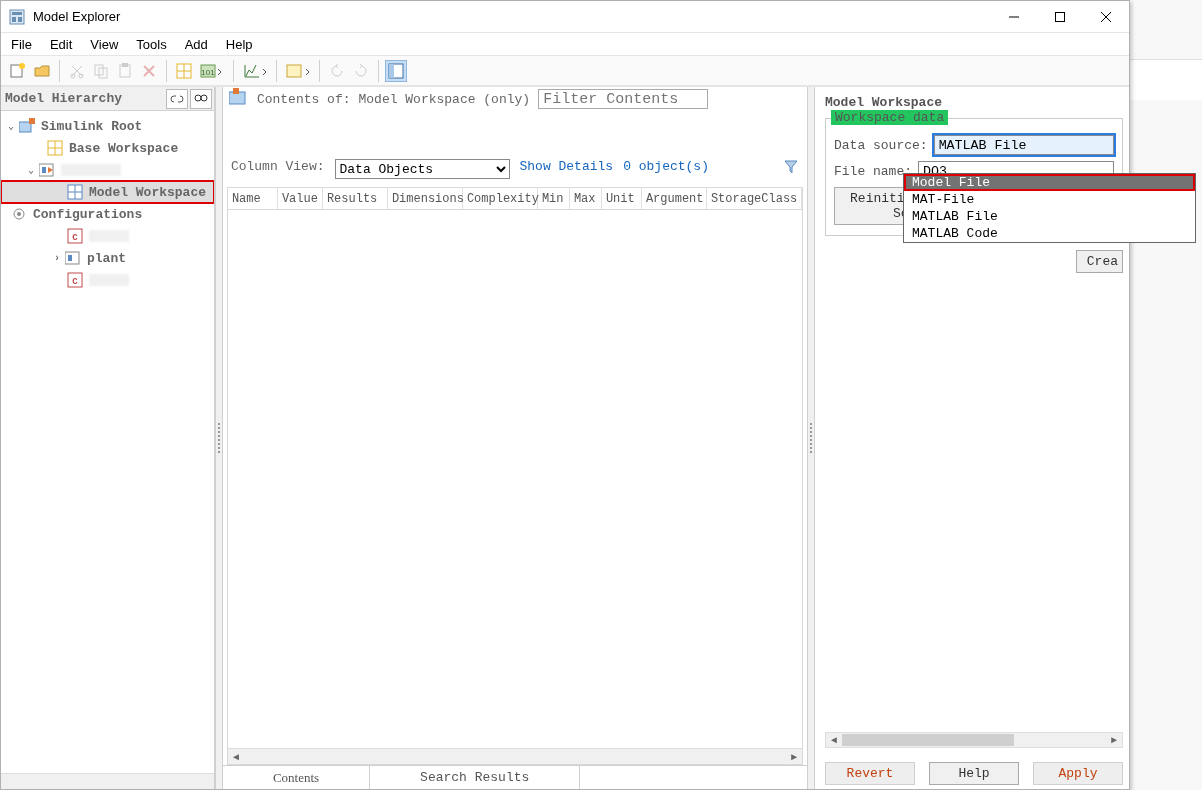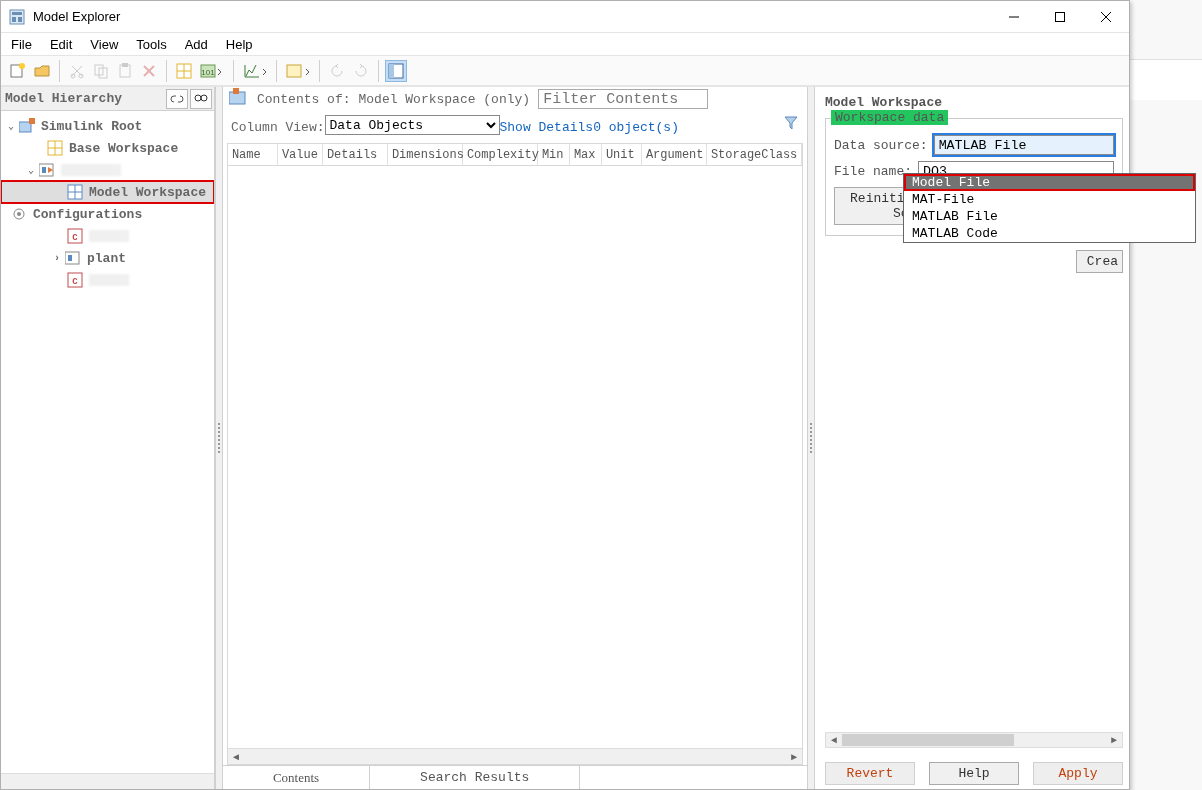--- a/index.html
+++ b/index.html
@@ -32,21 +32,21 @@
   .trow.selected { background:#dedede;}
   .trow.highlighted { outline:2px solid #d00; outline-offset:-1px;}
   .blurlabel { display:inline-block; min-width:60px; height:12px; background:#f0f0f0; filter:blur(1px);}
   .leftscroll { height:16px; background:#f0f0f0; border-top:1px solid #ddd;}
   
   .vspl { width:10px; background:#f0f0f0; border-left:1px solid #d0d0d0; border-right:1px solid #d0d0d0; position:relative;}
   .vspl::before { content:""; position:absolute; left:2px; top:50%; width:2px; height:30px; background:repeating-linear-gradient(#999 0 2px, transparent 2px 4px); transform:translateY(-50%);}
   .midpanel { flex:1; display:flex; flex-direction:column; }
   .midheader { height:24px; display:flex; align-items:center; padding-left:6px; gap:8px; font-family:"Consolas","Courier New",monospace; color:#666;}
   .midheader input { font-family:inherit; font-size:15px; height:20px; border:1px solid #aaa; padding:0 4px; width:170px;}
-  .midrow2 { display:flex; align-items:flex-end; padding:4px 8px 8px 8px; font-family:"Consolas","Courier New",monospace; color:#666; }
+  .midrow2 { display:flex; align-items:flex-start; padding:4px 8px 8px 8px; font-family:"Consolas","Courier New",monospace; color:#666; gap:10px;margin-top:44px;}
   .midrow2 select { font-family:inherit; font-size:13px; width:175px; height:20px; border:1px solid #888; background:#fff;}
   .link { color:#1565c0; cursor:default;}
   .tablewrap { flex:1; margin:0 4px; border:1px solid #d8d8d8; overflow:hidden; position:relative; background:#fff;}
   .thead { display:flex; height:22px; background:#fff; border-bottom:1px solid #d8d8d8;}
   .thead div { border-right:1px solid #e0e0e0; padding:0 4px; font-family:"Consolas","Courier New",monospace; font-size:12px; color:#555; display:flex; align-items:center; white-space:nowrap;}
   .tablebody { position:absolute; left:0; right:0; top:22px; bottom:16px; overflow:auto;}
   .hscroll { position:absolute; left:0; right:0; bottom:0; height:16px; background:#f0f0f0; border-top:1px solid #ddd; display:flex; align-items:center;}
   .hscroll .arrow { width:16px; height:16px; display:flex; align-items:center; justify-content:center; color:#666; font-size:10px;}
   .hscroll .thumb { flex:1; margin:2px 0; height:12px; }
   .bottomtabs { height:24px; border-top:1px solid #d0d0d0; display:flex;}
@@ -337,21 +337,21 @@
           <span class="link">0 object(s)</span>
           <span style="flex:1"></span>
           <span><svg width="16" height="16">
                 <path d="M2 2h12l-5 6v6l-2-2V8z" fill="#b5cfe6" stroke="#5a8ac0"></path>
               </svg></span>
         </div>
         <div class="tablewrap">
           <div class="thead">
             <div style="width:50px">Name</div>
             <div style="width:45px">Value</div>
-            <div style="width:65px">Details</div>
+            <div style="width:65px">Results</div>
             <div style="width:75px">Dimensions</div>
             <div style="width:75px">Complexity</div>
             <div style="width:32px">Min</div>
             <div style="width:32px">Max</div>
             <div style="width:40px">Unit</div>
             <div style="width:65px">Argument</div>
             <div style="flex:1">StorageClass</div>
           </div>
           <div class="tablebody"></div>
           <div class="hscroll">

